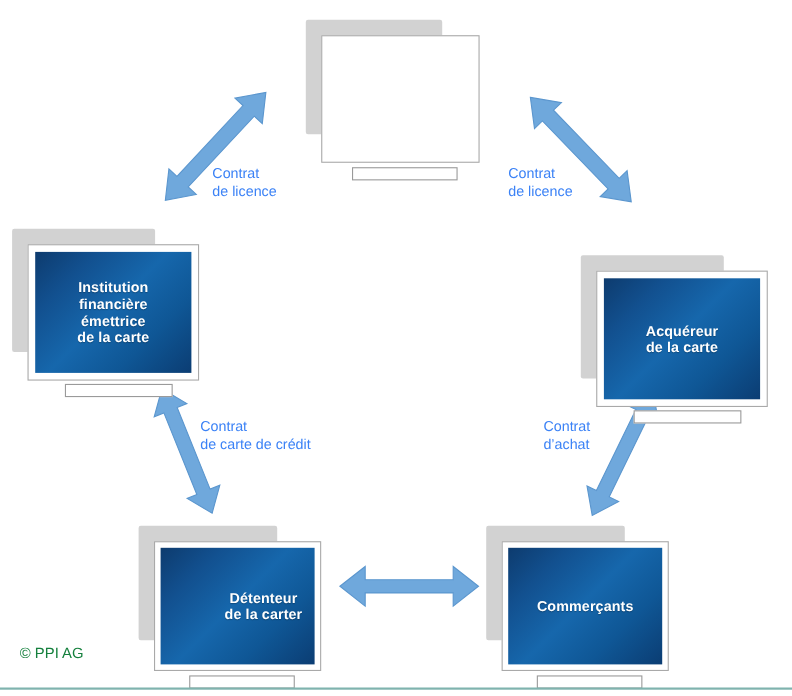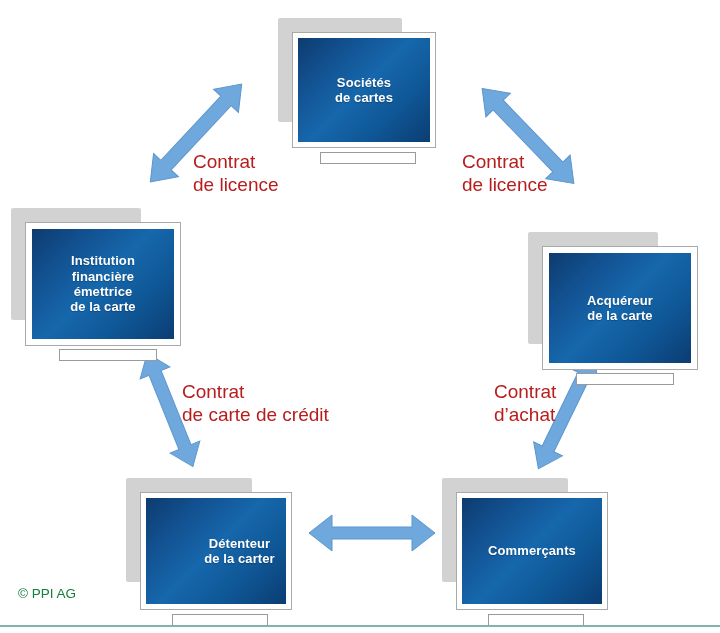--- a/index.html
+++ b/index.html
@@ -73,22 +73,22 @@
   .node .stand {
     position: absolute;
     background: #ffffff;
     border: 1px solid #9a9a9a;
     box-sizing: border-box;
   }
 
   
   .edge-label {
     position: absolute;
-    color: #b91c1c;
-    font-size: 19px;
+    color: #3b82f6;
+    font-size: 13px;
     line-height: 1.22;
     white-space: pre-line;
     text-align: center;
   }
   .edge-label.left-al { text-align: left; }
 
   
   .arrow-layer {
     position: absolute;
     left: 0;
@@ -145,24 +145,20 @@
 
     <g transform="translate(372,533)">
       <path class="arw" d="M -63,0 L -40,-18 L -40,-6 L 40,-6 L 40,-18 L 63,0 L 40,18 L 40,6 L -40,6 L -40,18 Z"></path>
     </g>
   </svg>
 
   <div class="node" style="left:278px; top:18px; width:160px; height:130px;">
     <div class="backplate" style="left:0; top:0; width:124px; height:104px;"></div>
     <div class="backplate-stand" style="left:46px; top:104px; width:10px; height:22px;"></div>
     <div class="bezel" style="left:14px; top:14px; width:144px; height:116px;"></div>
-    <div class="screen" style="left:20px; top:20px; width:132px; height:104px;">
-      <span class="screen-label">Sociétés
-de cartes</span>
-    </div>
     <div class="stand" style="left:42px; top:134px; width:96px; height:12px;"></div>
   </div>
 
   <div class="node" style="left:11px; top:208px; width:182px; height:140px;">
     <div class="backplate" style="left:0; top:0; width:130px; height:112px;"></div>
     <div class="backplate-stand" style="left:48px; top:112px; width:10px; height:22px;"></div>
     <div class="bezel" style="left:14px; top:14px; width:156px; height:124px;"></div>
     <div class="screen" style="left:21px; top:21px; width:142px; height:110px;">
       <span class="screen-label">Institution
 financière

